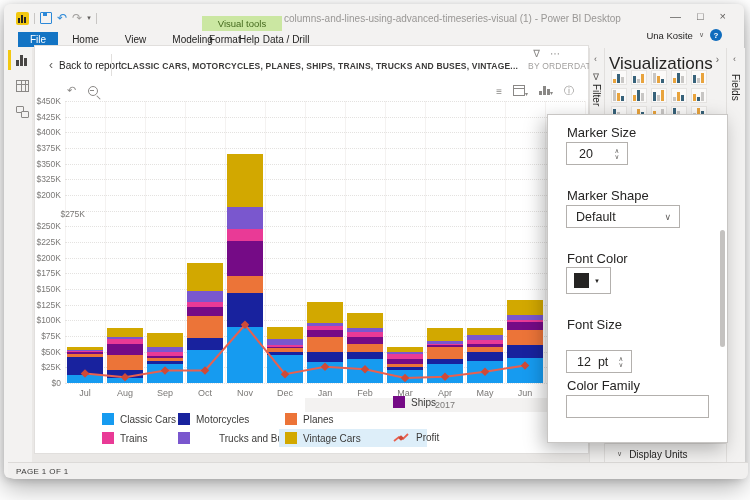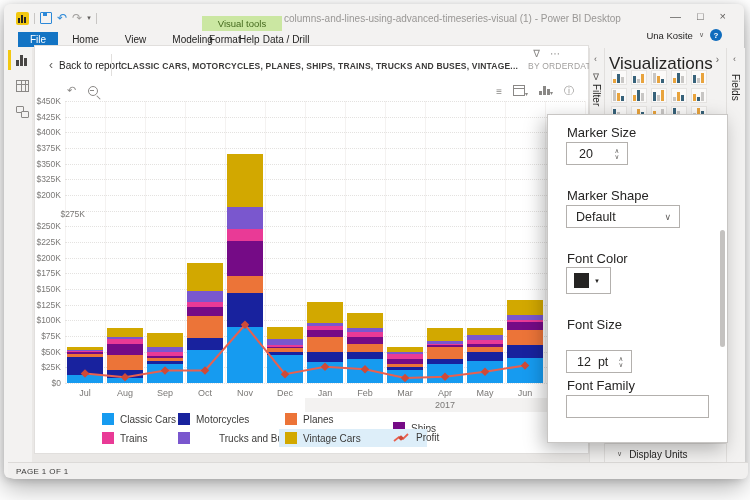--- a/index.html
+++ b/index.html
@@ -348,21 +348,21 @@
               <span>Classic Cars</span>
             </div>
             <div class="leg-item" style="left:143px;top:367px;align-items:flex-end;">
               <span class="leg-sw" style="background:#18229e;"></span>
               <span>Motorcycles</span>
             </div>
             <div class="leg-item" style="left:250px;top:367px;">
               <span class="leg-sw" style="background:#ec7438;"></span>
               <span>Planes</span>
             </div>
-            <div class="leg-item" style="left:358px;top:376px;">
+            <div class="leg-item" style="left:358px;top:350px;">
               <span class="leg-sw" style="background:#750b86;"></span>
               <span>Ships</span>
             </div>
             <div class="leg-item" style="left:67px;top:386px;">
               <span class="leg-sw" style="background:#e93a96;"></span>
               <span>Trains</span>
             </div>
             <div class="leg-item" style="left:143px;top:386px;gap:29px;">
               <span class="leg-sw" style="background:#7a57ce;"></span>
               <span>Trucks and Buses</span>
@@ -515,21 +515,21 @@
       </div>
       <div class="lab" style="top:202px;">Font Size</div>
       <div class="field" style="top:210px;width:66px;margin-top:25px;">
         <span style="margin-left:10px;">12</span>
         <span style="margin-left:7px;">pt</span>
         <span class="spin">
             <span>∧</span>
             <span>∨</span>
           </span>
       </div>
-      <div class="lab" style="top:263px;">Font Family</div>
+      <div class="lab" style="top:263px;">Color Family</div>
       <div class="field" style="top:280px;width:143px;">
         <span style="margin-left:9px;"></span>
       </div>
       <div class="scrollthumb"></div>
     </div>
 
     <div class="abs status">
       <span>PAGE 1 OF 1</span>
     </div>
   </div>

